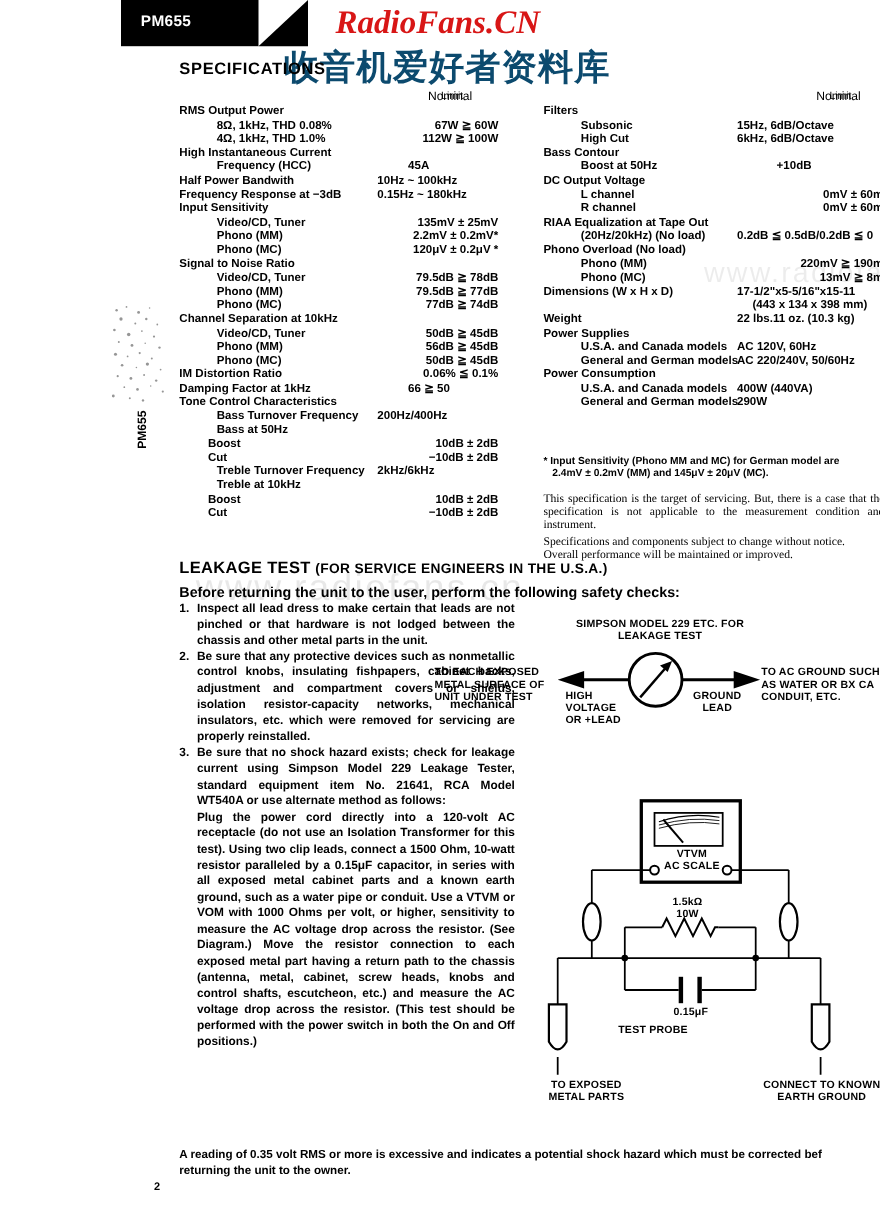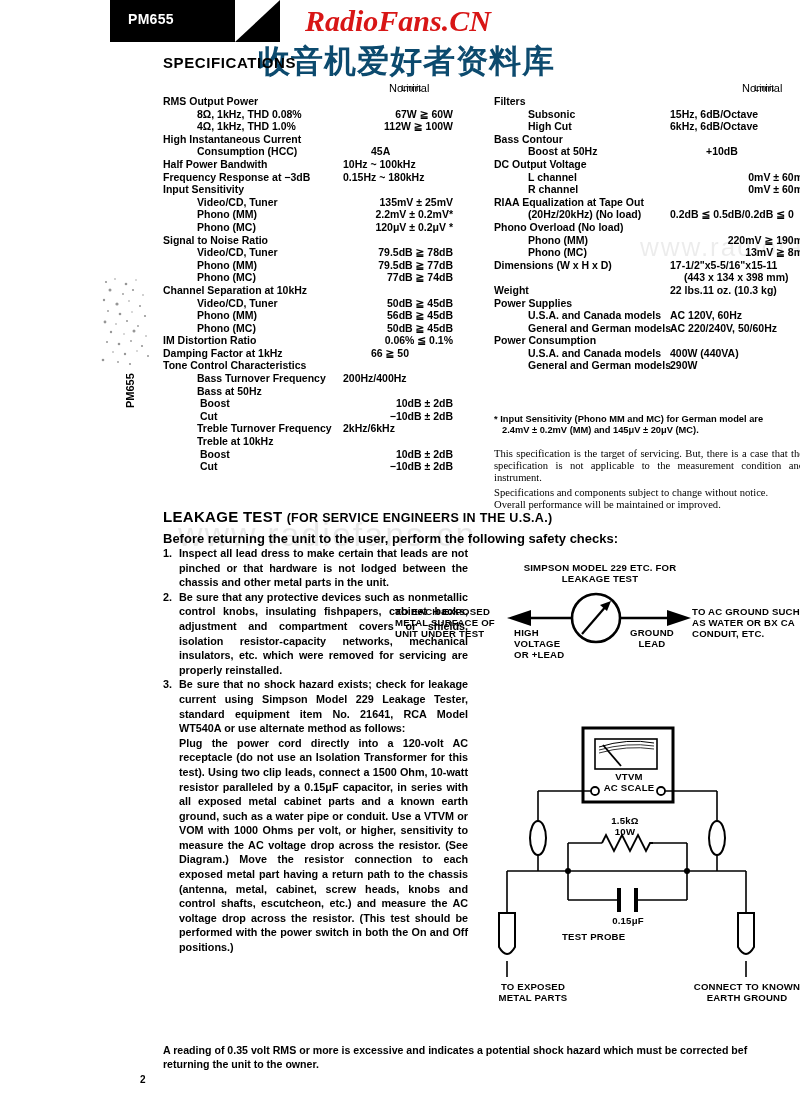--- a/index.html
+++ b/index.html
@@ -37,21 +37,21 @@
   .nl-head .nom{position:absolute;font-size:11px;padding-left:48px;}
   .col-l .nl-head .nom{left:178px;}
   .col-l .nl-head .lim{position:absolute;left:238px;font-size:9.5px;}
   .col-r .nl-head .nom{left:200px;}
   .col-r .nl-head .lim{position:absolute;left:260px;font-size:9.5px;}
 
   .row{position:relative;height:12.6px;white-space:nowrap;}
   .row .lbl{position:absolute;left:0;font-weight:bold;}
   .row .val{position:absolute;font-weight:bold;}
   .row.i1 .lbl{left:14px;padding-left:20px;}
-  .row.i2 .lbl{left:37px;}
+  .row.i2 .lbl{left:26px;}
   .col-l .row .val{left:180px;}
   .col-l .row .val.r{left:auto;right:28px;}
   .col-r .row .val{left:176px;}
   .col-r .row .val.r{left:auto;right:14px;}
 
   .footnote{position:absolute;left:494px;top:414px;width:320px;font-size:9.3px;
             line-height:11.4px;font-weight:bold;}
   .footnote .ln2{padding-left:8px;}
 
   .serif-note{position:absolute;left:494px;top:448px;width:310px;
@@ -163,21 +163,21 @@
           <span class="val r">67W ≧ 60W</span>
         </div>
         <div class="row i1">
           <span class="lbl">4Ω, 1kHz, THD 1.0%</span>
           <span class="val r">112W ≧ 100W</span>
         </div>
         <div class="row">
           <span class="lbl">High Instantaneous Current</span>
         </div>
         <div class="row i1">
-          <span class="lbl">Consumption (HCC)</span>
+          <span class="lbl">Frequency (HCC)</span>
           <span class="val" style="left: 208px;">45A</span>
         </div>
         <div class="row">
           <span class="lbl">Half Power Bandwith</span>
           <span class="val">10Hz ~ 100kHz</span>
         </div>
         <div class="row">
           <span class="lbl">Frequency Response at −3dB</span>
           <span class="val">0.15Hz ~ 180kHz</span>
         </div>

